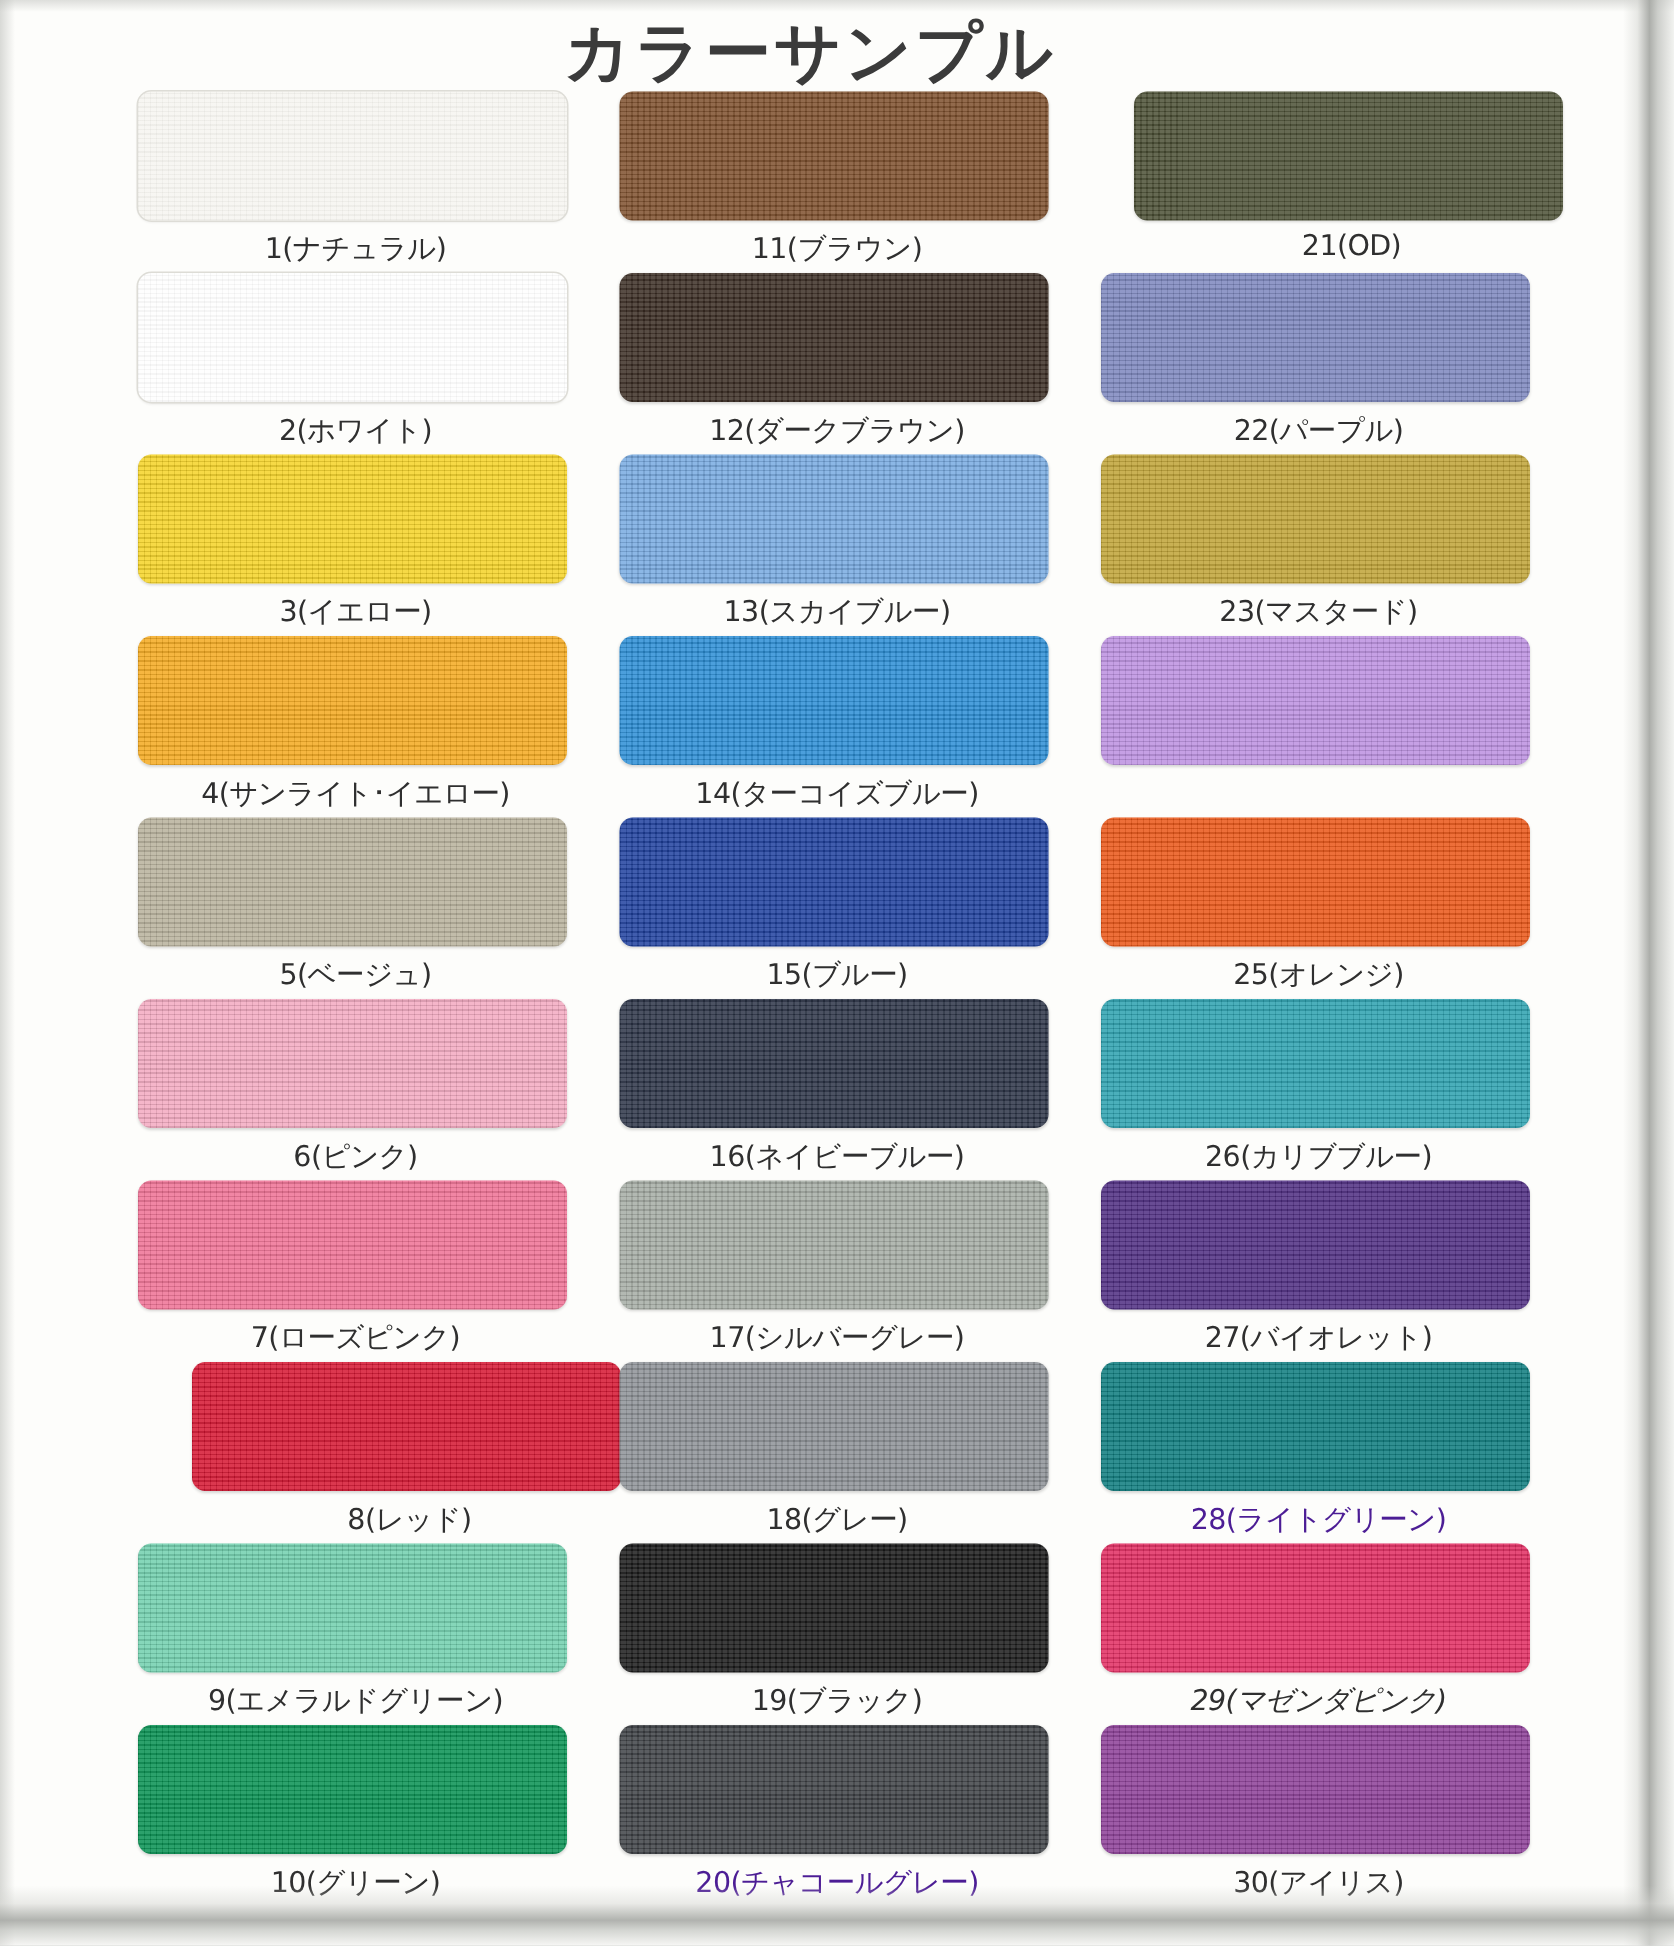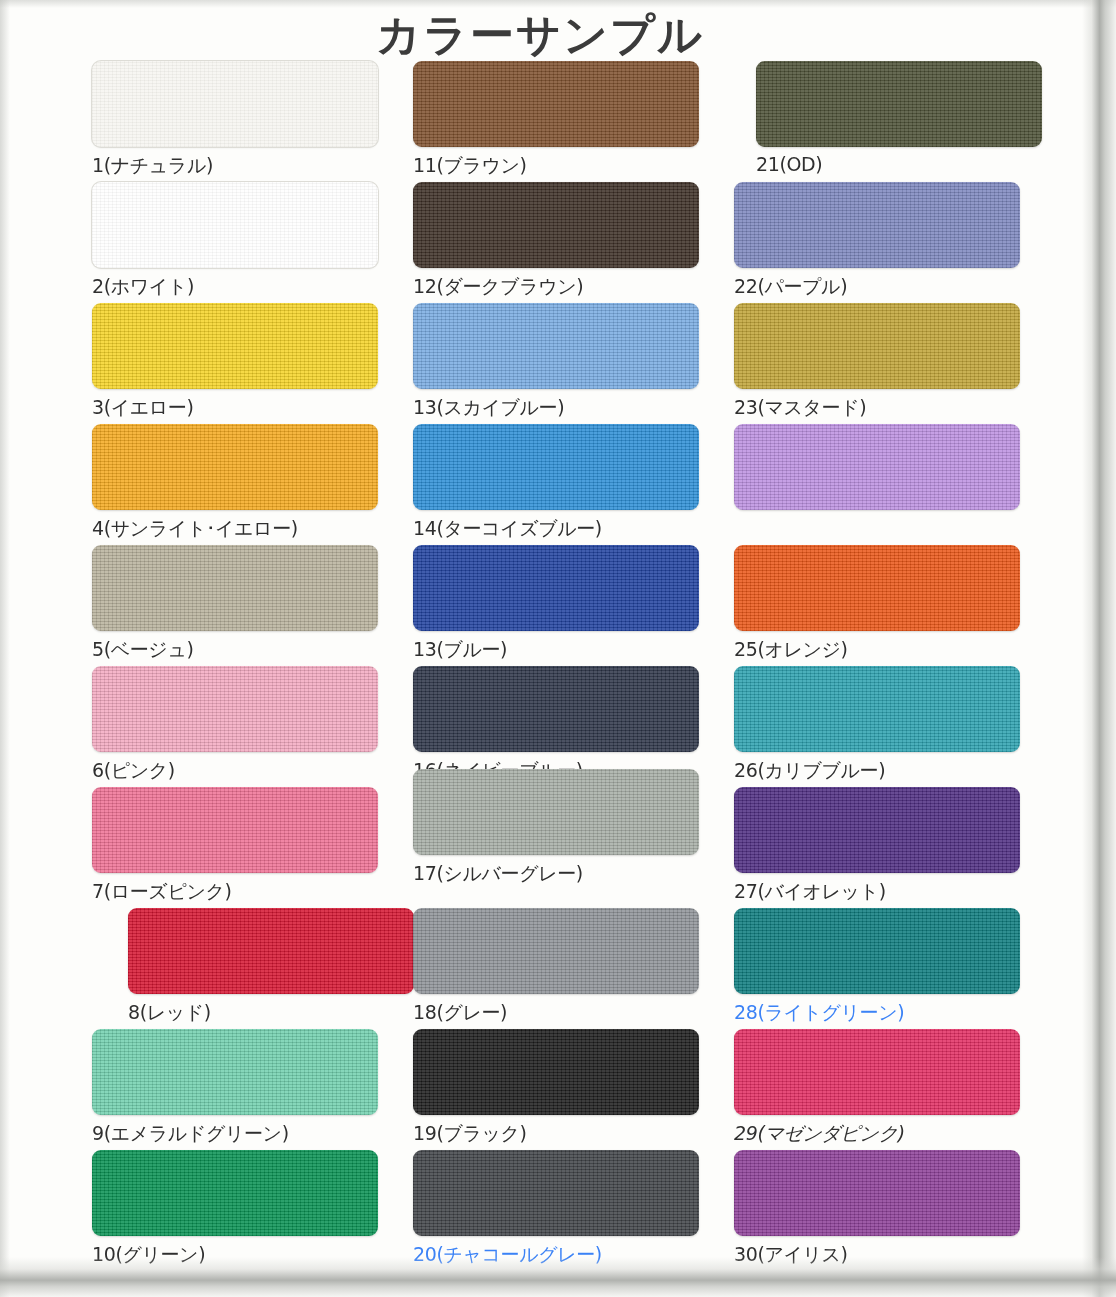--- a/index.html
+++ b/index.html
@@ -91,20 +91,21 @@
     width: 290px;
   }
   .col-0 { left: 0px; }
   .col-1 { left: 321px; }
   .col-2 { left: 642px; }
 
   .swatch-cell {
     position: absolute;
     width: 290px;
     height: 121px;
+    text-align: center;
   }
 
   .swatch-chip {
     position: relative;
     width: 286px;
     height: 86px;
     border-radius: 9px;
     overflow: hidden;
     box-shadow: 0 1px 2px rgba(0,0,0,0.16);
   }
@@ -137,21 +138,21 @@
   }
 
   .swatch-label {
     margin-top: 6px;
     font-family: "DejaVu Sans", sans-serif;
     font-size: 19px;
     color: #2f2f2f;
     white-space: nowrap;
     letter-spacing: -0.4px;
   }
-  .swatch-label.faint { color: #3b82f6; }
+  .swatch-label.faint { color: #4c1d95; }
 </style>
 </head>
 <body>
 
 <div id="scan-page">
 
   <div id="page-title">カラーサンプル</div>
 
   <div id="swatch-grid">
     <div class="swatch-column col-0">
@@ -208,27 +209,27 @@
         <div class="swatch-cell" style="top: 242px;">
           <div class="swatch-chip" style="background: rgb(119, 170, 225);"></div>
           <div class="swatch-label">13(スカイブルー)</div>
         </div>
         <div class="swatch-cell" style="top: 363px;">
           <div class="swatch-chip" style="background: rgb(42, 142, 214);"></div>
           <div class="swatch-label">14(ターコイズブルー)</div>
         </div>
         <div class="swatch-cell" style="top: 484px;">
           <div class="swatch-chip" style="background: rgb(29, 63, 158);"></div>
-          <div class="swatch-label">13(ブルー)</div>
+          <div class="swatch-label">15(ブルー)</div>
         </div>
         <div class="swatch-cell" style="top: 605px;">
           <div class="swatch-chip" style="background: rgb(42, 50, 69);"></div>
           <div class="swatch-label">16(ネイビーブルー)</div>
         </div>
-        <div class="swatch-cell" style="top: 708px;">
+        <div class="swatch-cell" style="top: 726px;">
           <div class="swatch-chip" style="background: rgb(165, 172, 164);"></div>
           <div class="swatch-label">17(シルバーグレー)</div>
         </div>
         <div class="swatch-cell" style="top: 847px;">
           <div class="swatch-chip" style="background: rgb(141, 145, 150);"></div>
           <div class="swatch-label">18(グレー)</div>
         </div>
         <div class="swatch-cell" style="top: 968px;">
           <div class="swatch-chip" style="background: rgb(25, 25, 25);"></div>
           <div class="swatch-label">19(ブラック)</div>

